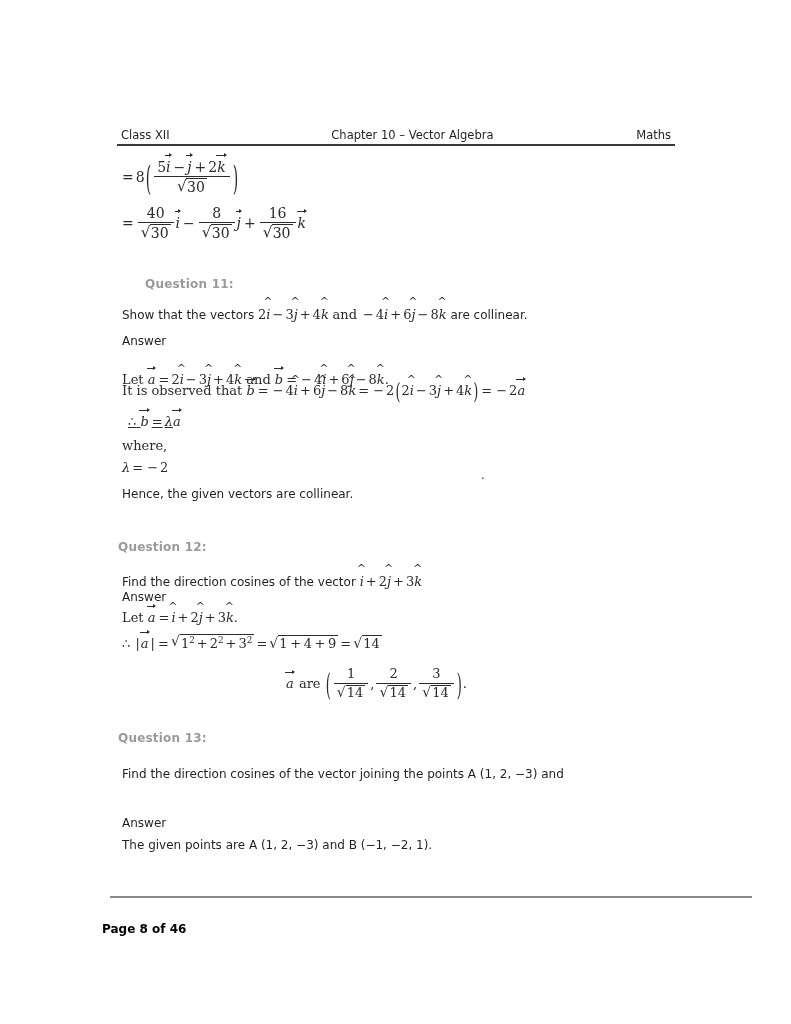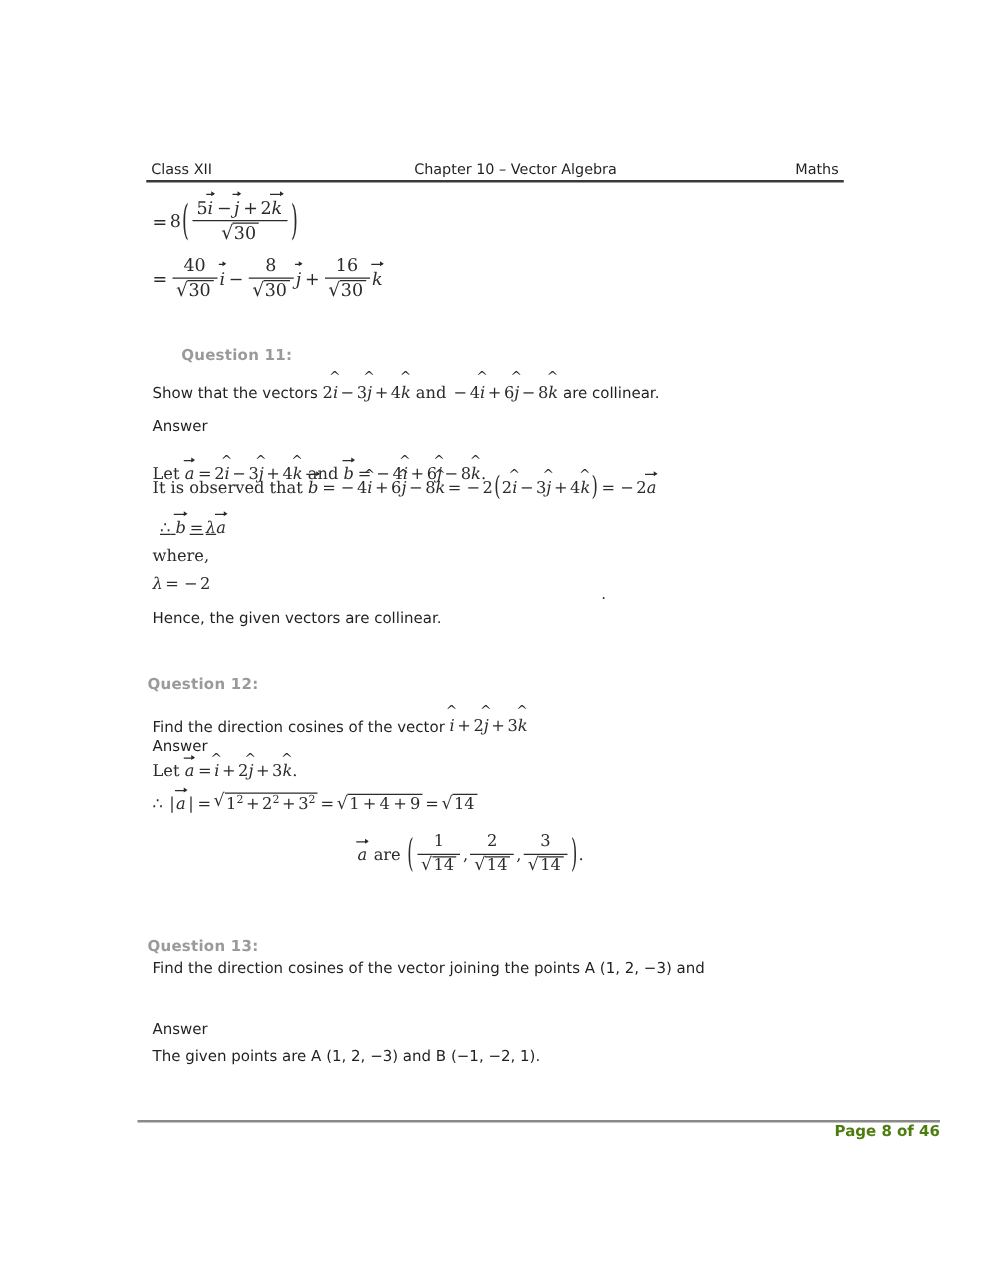--- a/index.html
+++ b/index.html
@@ -184,45 +184,45 @@
   #q11-concl { left: 122px; top: 485px; }
 
   #q12-head { left: 118px; top: 540px; }
   #q12-text { left: 122px; top: 560px; width: 560px; margin-top: 12px; }
   #q12-answer-label { left: 122px; top: 588px; }
   #q12-l1 { left: 122px; top: 610px; font-size: 13px; }
   #q12-l2 { left: 122px; top: 634px; font-size: 13px; }
   #q12-concl { left: 122px; top: 697px; }
   #q12-dc { left: 286px; top: 668px; font-size: 13px; }
 
-  #q13-head { left: 118px; top: 750px; }
+  #q13-head { left: 118px; top: 731px; }
   #q13-t1 { left: 122px; top: 765px; }
   #q13-t2 { left: 122px; top: 791px; }
   #q13-answer-label { left: 122px; top: 814px; }
   #q13-t3 { left: 122px; top: 836px; }
 
   
   .page-footer {
     position: absolute;
     left: 110px;
     top: 896px;
     width: 642px;
   }
   .footer-rule {
     height: 2px;
     background: #8a8a8a;
     width: 100%;
   }
   .footer-text {
-    text-align: right;
+    text-align: left;
     font-family: "DejaVu Sans", sans-serif;
     font-size: 12px;
     font-weight: bold;
-    color: #4d7c0f;
-    margin-top: 0;
+    color: #000000;
+    margin-top: 24px;
     margin-left: -8px;
   }
 </style>
 </head>
 <body>
 
 <div class="page">
 
   <div class="page-header">
     <div class="header-row">

